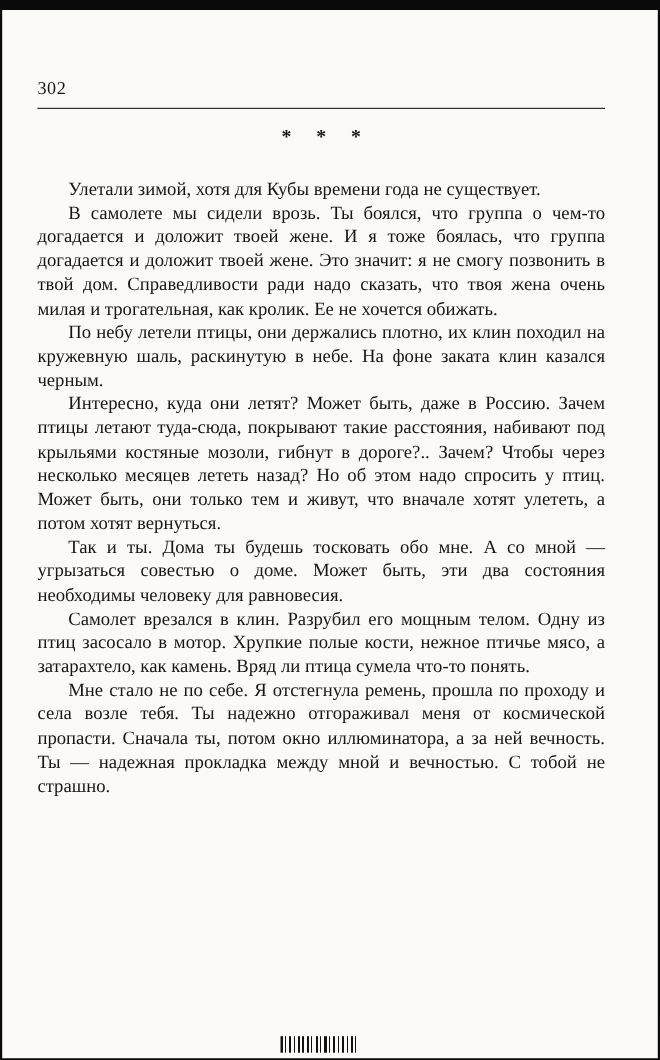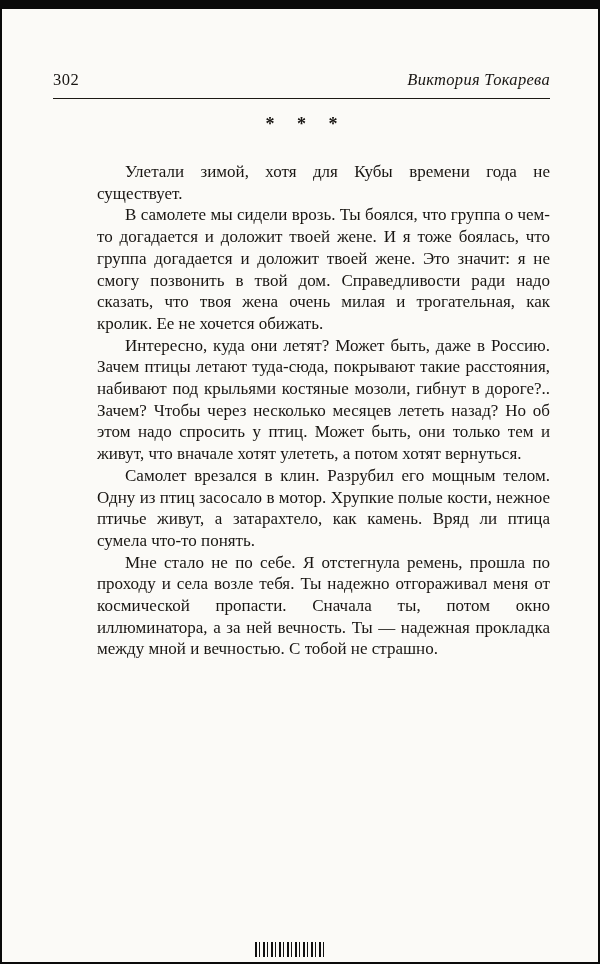--- a/index.html
+++ b/index.html
@@ -19,21 +19,21 @@
     position: absolute;
     inset: 0;
     border: 2px solid #0a0a0a;
     border-top-width: 9px;
     pointer-events: none;
     z-index: 5;
   }
   .page {
     position: absolute;
     inset: 0;
-    padding: 70px 50px 0 53px;
+    padding: 70px 50px 0 34px;
     box-sizing: border-box;
   }
   .running-head {
     display: flex;
     justify-content: space-between;
     align-items: baseline;
     font-size: 16.5px;
     border-bottom: 1.5px solid #1c1914;
     padding-bottom: 8px;
   }
@@ -50,21 +50,20 @@
     font-size: 18px;
     font-weight: bold;
     letter-spacing: 9px;
     padding-left: 9px; 
     margin: 15px 0 26px 0;
   }
   .text-block {
     font-size: 17px;
     line-height: 21.7px;
     text-align: justify;
-    margin-left: 44px;
   }
   .text-block p {
     margin: 0;
     text-indent: 28px;
   }
   .barcode {
     position: absolute;
     left: 255px;
     bottom: 7px;
     width: 70px;
@@ -80,28 +79,29 @@
 </style>
 </head>
 <body>
 
 <div class="page-frame"></div>
 
 <div class="page">
 
   <header class="running-head">
     <span class="page-number">302</span>
-    <span class="running-title">Виктория Токарева</span>
   </header>
 
   <div class="separator">* * *</div>
 
   <main class="text-block">
     <p>Улетали зимой, хотя для Кубы времени года не существует.</p>
     <p>В самолете мы сидели врозь. Ты боялся, что группа о чем-то догадается и доложит твоей жене. И я тоже боялась, что группа догадается и доложит твоей жене. Это значит: я не смогу позвонить в твой дом. Справедливости ради надо сказать, что твоя жена очень милая и трогательная, как кролик. Ее не хочется обижать.</p>
+    <p>По небу летели птицы, они держались плотно, их клин походил на кружевную шаль, раскинутую в небе. На фоне заката клин казался черным.</p>
     <p>Интересно, куда они летят? Может быть, даже в Россию. Зачем птицы летают туда-сюда, покрывают такие расстояния, набивают под крыльями костяные мозоли, гибнут в дороге?.. Зачем? Чтобы через несколько месяцев лететь назад? Но об этом надо спросить у птиц. Может быть, они только тем и живут, что вначале хотят улететь, а потом хотят вернуться.</p>
-    <p>Самолет врезался в клин. Разрубил его мощным телом. Одну из птиц засосало в мотор. Хрупкие полые кости, нежное птичье живут, а затарахтело, как камень. Вряд ли птица сумела что-то понять.</p>
+    <p>Так и ты. Дома ты будешь тосковать обо мне. А со мной — угрызаться совестью о доме. Может быть, эти два состояния необходимы человеку для равновесия.</p>
+    <p>Самолет врезался в клин. Разрубил его мощным телом. Одну из птиц засосало в мотор. Хрупкие полые кости, нежное птичье мясо, а затарахтело, как камень. Вряд ли птица сумела что-то понять.</p>
     <p>Мне стало не по себе. Я отстегнула ремень, прошла по проходу и села возле тебя. Ты надежно отгораживал меня от космической пропасти. Сначала ты, потом окно иллюминатора, а за ней вечность. Ты — надежная прокладка между мной и вечностью. С тобой не страшно.</p>
   </main>
 
   <div class="barcode"></div>
 
 </div>
 
 </body></html>

